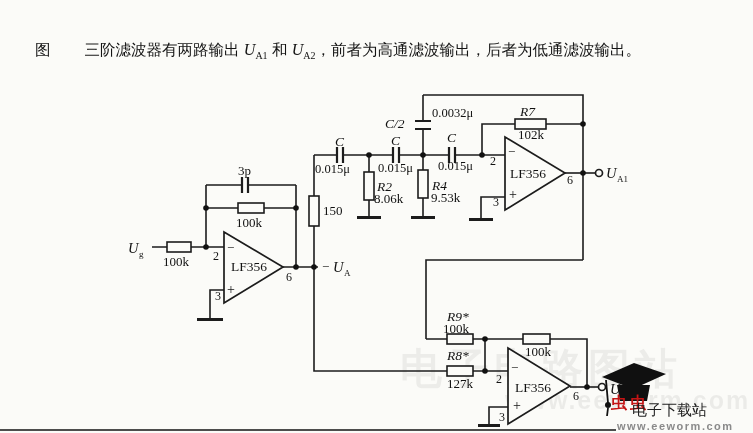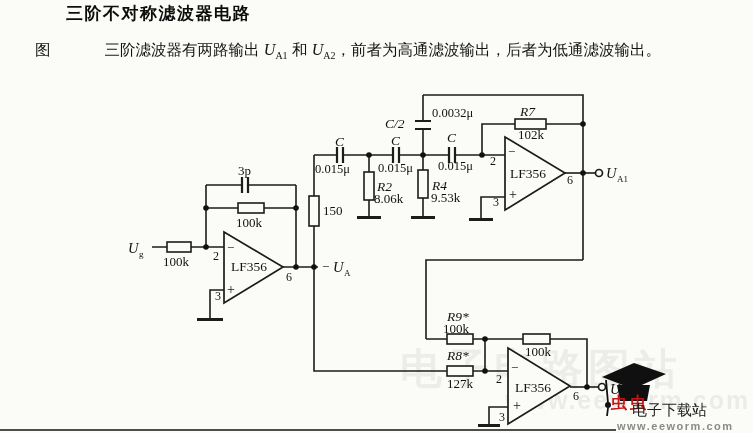--- a/index.html
+++ b/index.html
@@ -4,21 +4,21 @@
 <style>
   html,body{margin:0;padding:0;}
   body{width:753px;height:433px;overflow:hidden;background:#fbfbf8;
        font-family:"Liberation Sans", sans-serif;color:#111;}
   #stage{position:relative;width:753px;height:433px;background:#fbfbf8;}
 
   .title{position:absolute;left:66px;top:2px;font-size:17px;font-weight:bold;
          letter-spacing:1.5px;color:#0d0d0d;}
   .caption{position:absolute;left:35px;top:40px;font-size:15.5px;color:#141414;
            white-space:nowrap;}
-  .caption .cap-text{margin-left:54px;}
+  .caption .cap-text{margin-left:34px;}
   .uvar{font-family:"Liberation Serif","DejaVu Serif",serif;font-style:italic;font-size:16px;}
   .caption sub{font-size:10px;font-style:normal;}
 
   svg{position:absolute;left:0;top:0;}
   .wire{stroke:#1c1c1c;stroke-width:1.6;fill:none;}
   .plate{stroke:#1c1c1c;stroke-width:2.2;fill:none;}
   .gbar{stroke:#1c1c1c;stroke-width:3;fill:none;}
   .box{fill:#fbfbf8;stroke:#1c1c1c;stroke-width:1.6;}
   .tri{fill:#fbfbf8;stroke:#1c1c1c;stroke-width:1.7;}
   .dot{fill:#111;}
@@ -45,21 +45,20 @@
   .wm-url{position:absolute;left:617px;top:420px;font-size:11px;font-weight:bold;
           letter-spacing:1.5px;color:#8a8a8a;white-space:nowrap;}
   .scan-edge{position:absolute;left:0px;top:429px;width:616px;height:2px;
              background:#2e2e2e;opacity:0.85;}
 </style>
 </head>
 <body>
 
 <div id="stage">
 
-  <div class="title">三阶不对称滤波器电路</div>
 
   <div class="caption">
     <span>图</span><span class="cap-text"><span>三阶滤波器有两路输出</span> <span class="uvar"><span>U</span><sub>A1</sub></span> <span>和</span> <span class="uvar"><span>U</span><sub>A2</sub></span><span>，前者为高通滤波输出，后者为低通滤波输出。</span></span>
   </div>
 
   <div class="faint-wm">电子电路图站</div>
   <div class="faint-url">www.eeworm.com</div>
 
   <svg width="753" height="433" viewBox="0 0 753 433">
 

